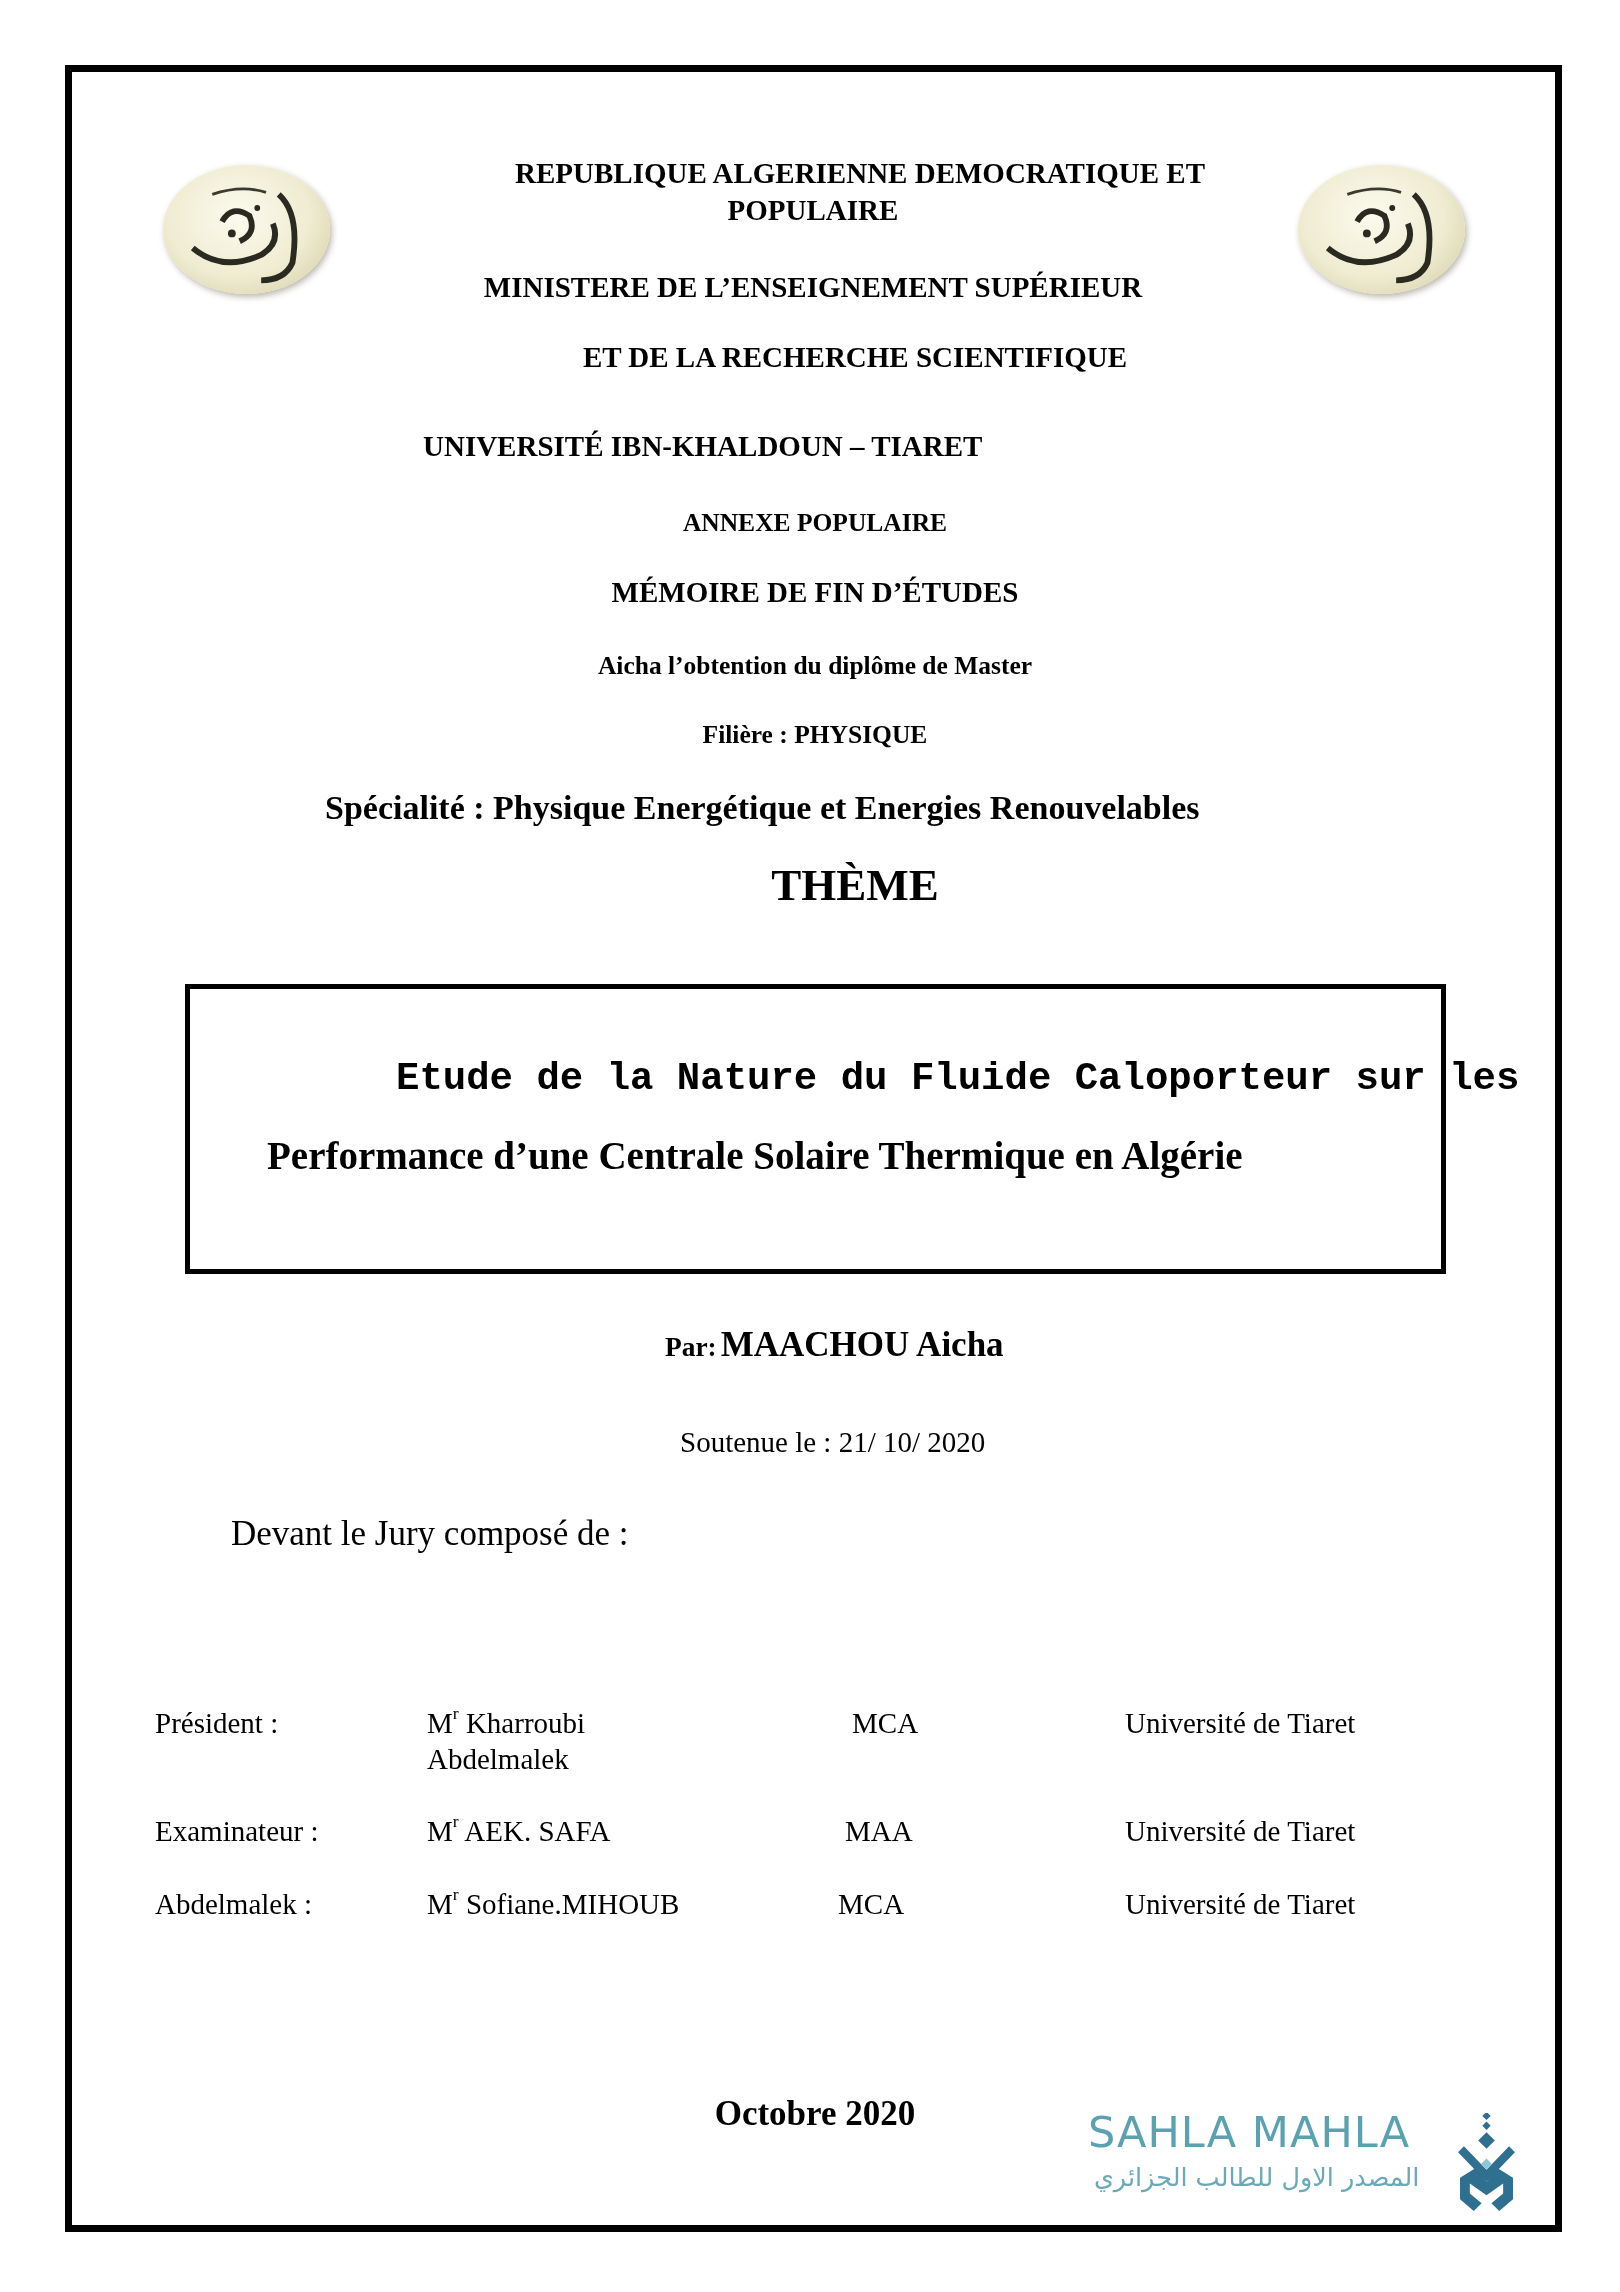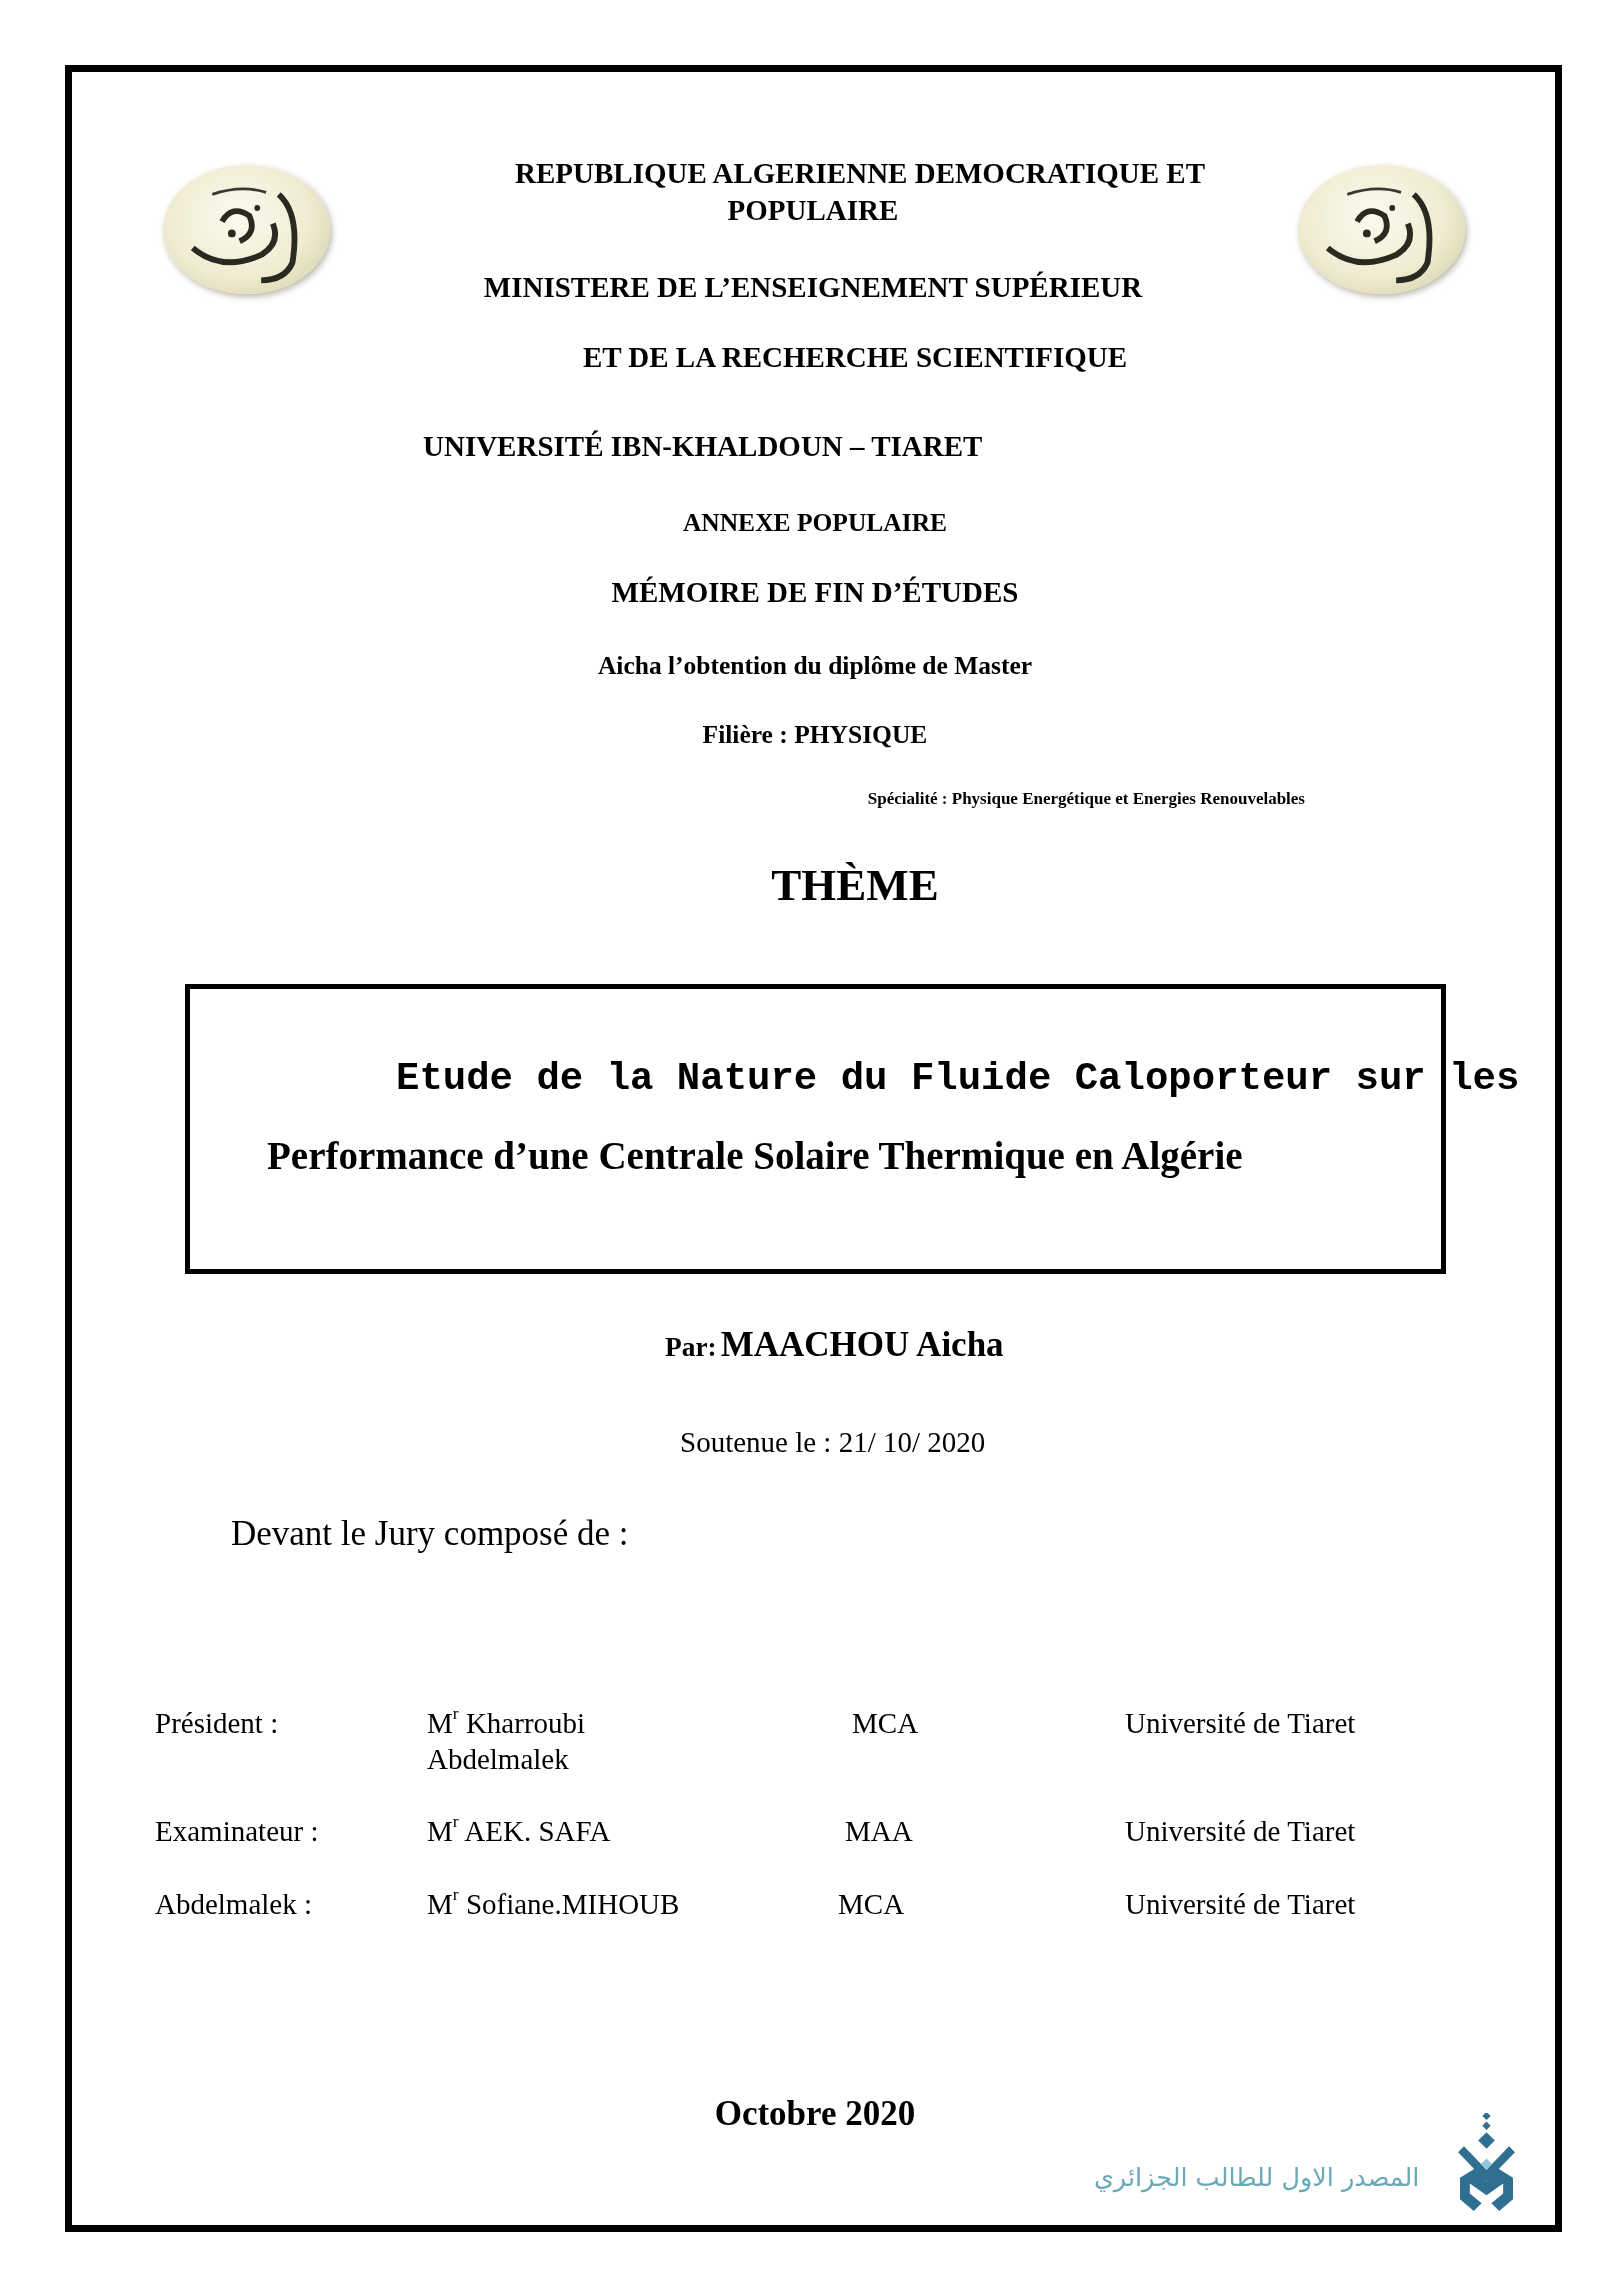--- a/index.html
+++ b/index.html
@@ -54,21 +54,21 @@
 
 <div class="abs hdr" style="left:421px; width:784px; text-align:right; top:157px;">REPUBLIQUE ALGERIENNE DEMOCRATIQUE ET</div>
 <div class="abs hdr" style="left:421px; width:784px; text-align:center; top:194px;">POPULAIRE</div>
 <div class="abs hdr" style="left:421px; width:784px; text-align:center; top:271px;">MINISTERE DE L’ENSEIGNEMENT SUPÉRIEUR</div>
 <div class="abs hdr" style="left:463px; width:784px; text-align:center; top:341px;">ET DE LA RECHERCHE SCIENTIFIQUE</div>
 <div class="abs hdr" style="left:423px; width:784px; text-align:left; top:430px;">UNIVERSITÉ IBN-KHALDOUN – TIARET</div>
 <div class="abs b" style="left:423px; width:784px; text-align:center; top:508px; font-size:25.5px;">ANNEXE POPULAIRE</div>
 <div class="abs hdr" style="left:423px; width:784px; text-align:center; top:576px;">MÉMOIRE DE FIN D’ÉTUDES</div>
 <div class="abs b" style="left:423px; width:784px; text-align:center; top:651px; font-size:25.5px;">Aicha l’obtention du diplôme de Master</div>
 <div class="abs b" style="left:423px; width:784px; text-align:center; top:720px; font-size:25.5px;">Filière : PHYSIQUE</div>
-<div class="abs b" style="left:325px; width:980px; text-align:right; top:789px; font-size:17px;">Spécialité : Physique Energétique et Energies Renouvelables</div>
+<div class="abs b" style="left:325px; width:980px; text-align:left; top:789px; font-size:34px;">Spécialité : Physique Energétique et Energies Renouvelables</div>
 
 <div class="abs b" style="left:659px; width:392px; text-align:center; top:859px; font-size:45px;">THÈME</div>
 
 <div class="theme-box"></div>
 <div class="theme-line" style="left:396px; top:1057px;font-family:Liberation Mono, monospace;">Etude de la Nature du Fluide Caloporteur sur les</div>
 <div class="theme-line" style="left:267px; top:1133px;">Performance d’une Centrale Solaire Thermique en Algérie</div>
 
 <div class="abs" style="left:665px; top:1325px;">
   <span class="b" style="font-size:27.4px;">Par:</span>
   <span class="b" style="font-size:35px;">MAACHOU Aicha</span>
@@ -105,20 +105,21 @@
     <span>M</span><sup>r</sup>
     <span>Sofiane.MIHOUB</span>
   </div>
   <div class="jury" style="left:838px; top:1888px;">MCA</div>
   <div class="jury" style="left:1125px; top:1888px;">Université de Tiaret</div>
 </div>
 
 <div class="abs b" style="left:619px; width:392px; text-align:center; top:2094px; font-size:35px;">Octobre 2020</div>
 
 <div class="sahla">
+  <div class="sahla-text">SAHLA MAHLA</div>
   <div class="sahla-ar">المصدر الاول للطالب الجزائري</div>
   <svg class="sahla-mark" width="61" height="100" viewBox="0 0 62 102">
     <rect x="28" y="0" width="6" height="6" fill="#2f6f8f" transform="rotate(45 31 3)"></rect>
     <rect x="28" y="10" width="6" height="6" fill="#2f6f8f" transform="rotate(45 31 13)"></rect>
     <rect x="25" y="22" width="12" height="12" fill="#2f6f8f" transform="rotate(45 31 28)"></rect>
     <path d="M8 34 L31 58 L54 34 L60 40 L31 70 L2 40 Z" fill="#2f6f8f"></path>
     <path d="M4 66 L20 56 L31 70 L42 56 L58 66 L58 88 L44 100 L36 92 L48 82 L48 72 L31 84 L14 72 L14 82 L26 92 L18 100 L4 88 Z" fill="#2f6f8f"></path>
     <rect x="27" y="48" width="8" height="8" fill="#8fc7d6" transform="rotate(45 31 52)"></rect>
   </svg>
 </div>

